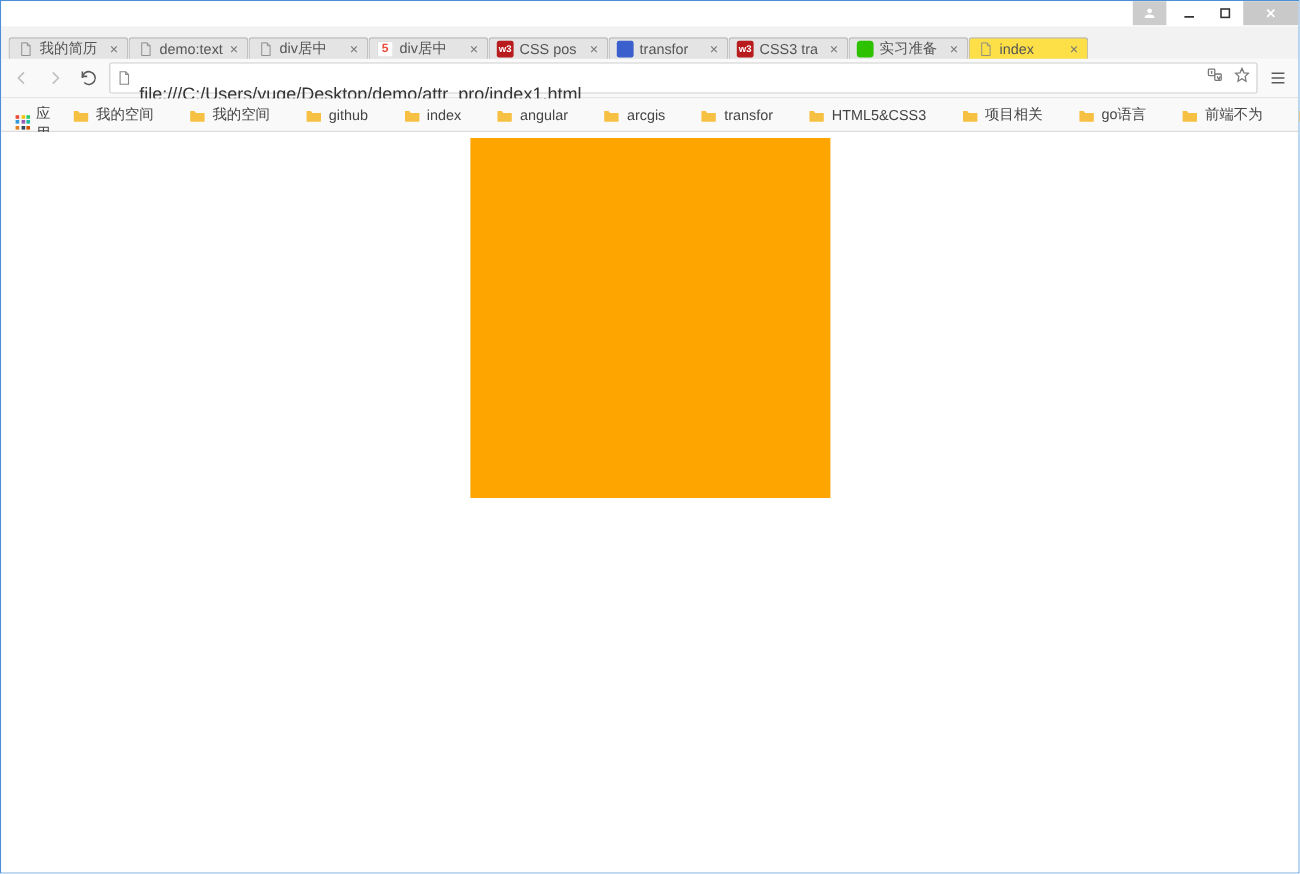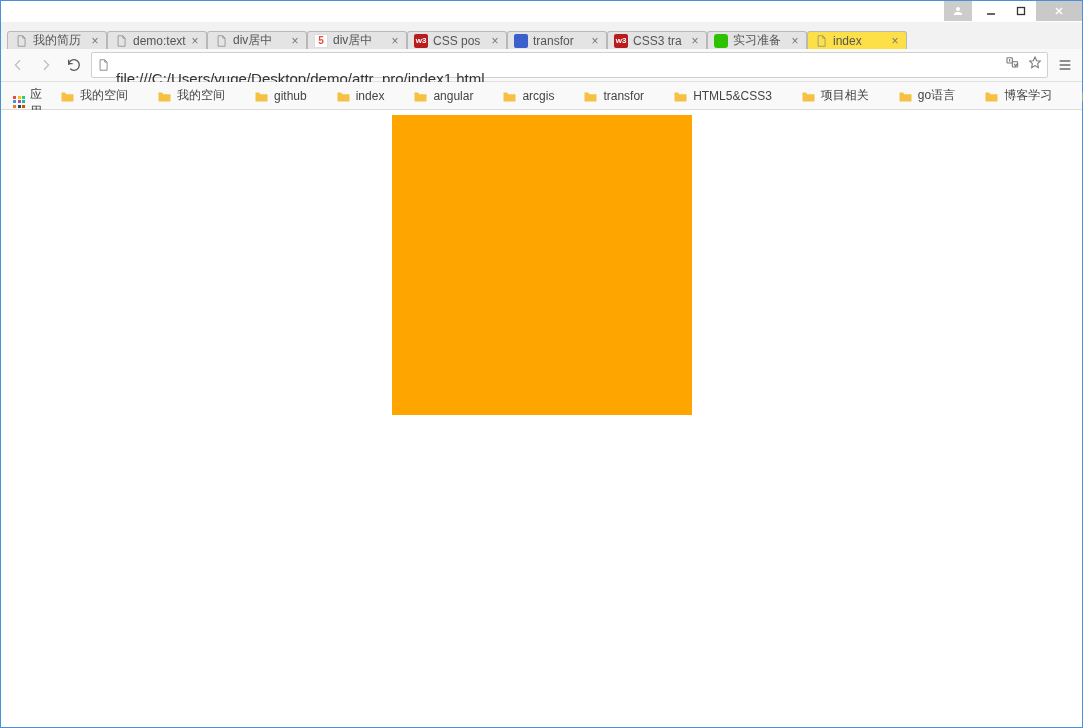--- a/index.html
+++ b/index.html
@@ -292,21 +292,21 @@
         <div class="bookmark">
           <span class="folder-icon"><svg viewBox="0 0 24 20">
               <path d="M2 4h6l2 3h12v11a1 1 0 0 1-1 1H3a1 1 0 0 1-1-1z" fill="#f6c143"></path>
             </svg></span>
           <span>go语言</span>
         </div>
         <div class="bookmark">
           <span class="folder-icon"><svg viewBox="0 0 24 20">
               <path d="M2 4h6l2 3h12v11a1 1 0 0 1-1 1H3a1 1 0 0 1-1-1z" fill="#f6c143"></path>
             </svg></span>
-          <span>博客学习</span>
+          <span>前端不为</span>
         </div>
         <div class="bookmark">
           <span class="folder-icon"><svg viewBox="0 0 24 20">
               <path d="M2 4h6l2 3h12v11a1 1 0 0 1-1 1H3a1 1 0 0 1-1-1z" fill="#f6c143"></path>
             </svg></span>
           <span>字体&amp;颜色</span>
         </div>
       </div>
     <div class="bm-overflow">»</div>
   </div>

